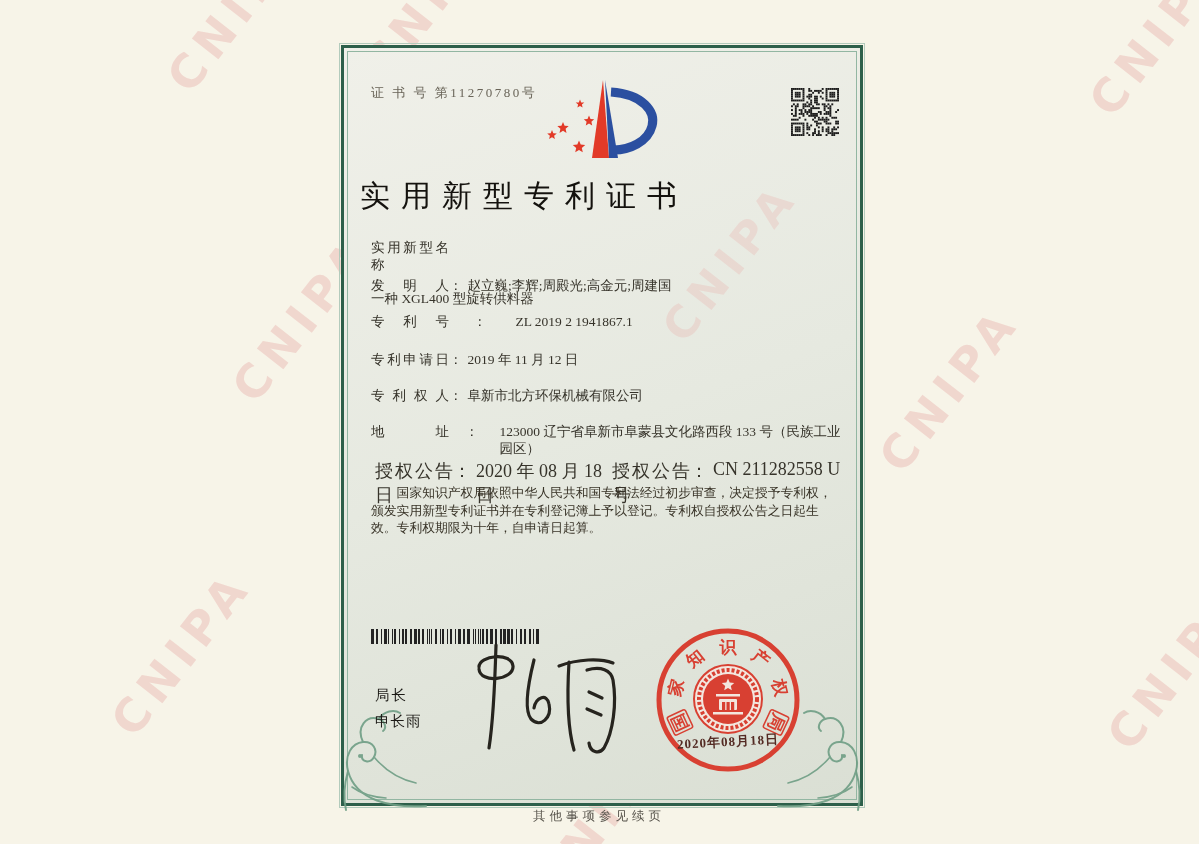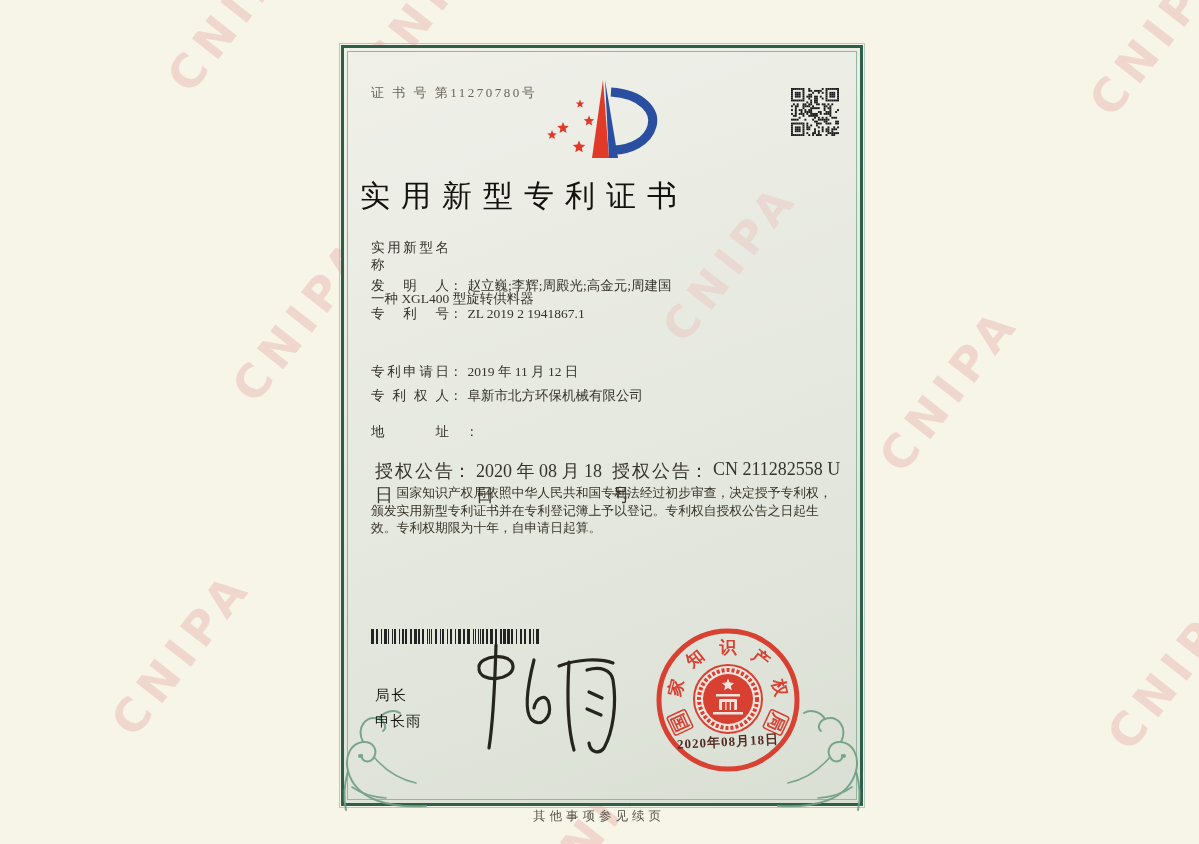--- a/index.html
+++ b/index.html
@@ -400,38 +400,39 @@
       <div class="frow" style="top: 0px; flex-direction: column;">
         <span class="flabel">实用新型名称</span>
         <span class="fcolon">：</span>
         <span class="fvalue">一种 XGL400 型旋转供料器</span>
       </div>
       <div class="frow" style="top: 38px;">
         <span class="flabel">发明人</span>
         <span class="fcolon">：</span>
         <span class="fvalue">赵立巍;李辉;周殿光;高金元;周建国</span>
       </div>
-      <div class="frow" style="top: 66px;">
+      <div class="frow" style="top: 74px; gap: 24px;">
         <span class="flabel">专利号</span>
         <span class="fcolon">：</span>
         <span class="fvalue">ZL 2019 2 1941867.1</span>
       </div>
-      <div class="frow" style="top: 124px; align-items: flex-end;">
+      <div class="frow" style="top: 112px; align-items: flex-end;">
         <span class="flabel">专利申请日</span>
         <span class="fcolon">：</span>
         <span class="fvalue">2019 年 11 月 12 日</span>
       </div>
       <div class="frow" style="top: 148px;">
         <span class="flabel">专利权人</span>
         <span class="fcolon">：</span>
         <span class="fvalue">阜新市北方环保机械有限公司</span>
       </div>
       <div class="frow" style="top: 184px; gap: 16px;">
         <span class="flabel">地址</span>
         <span class="fcolon">：</span>
+        <span class="fvalue">123000 辽宁省阜新市阜蒙县文化路西段 133 号（民族工业园区）</span>
       </div>
     </div>
 
   <div class="grant">
     <div class="gpair gpair-date">
       <span class="flabel">授权公告日</span>
         <span class="fcolon">：</span>
         <span class="fvalue">2020 年 08 月 18 日</span>
     </div>
     <div class="gpair">

